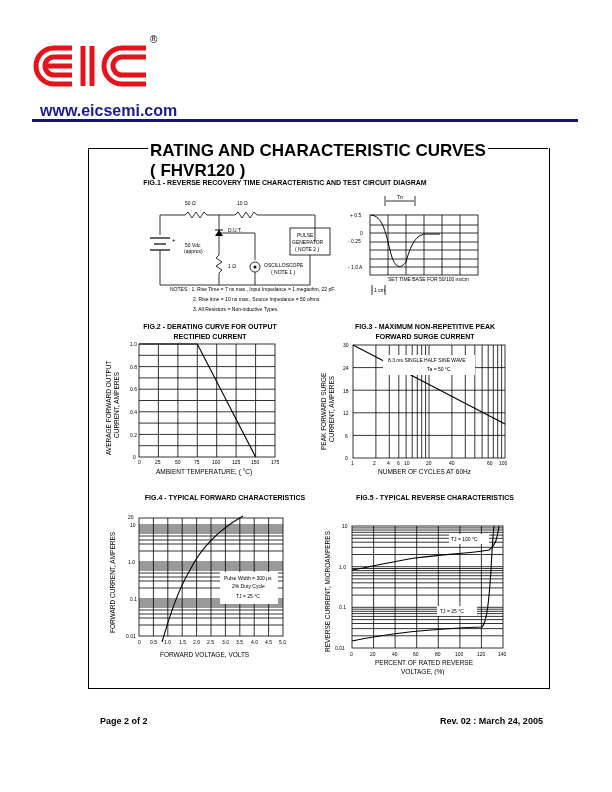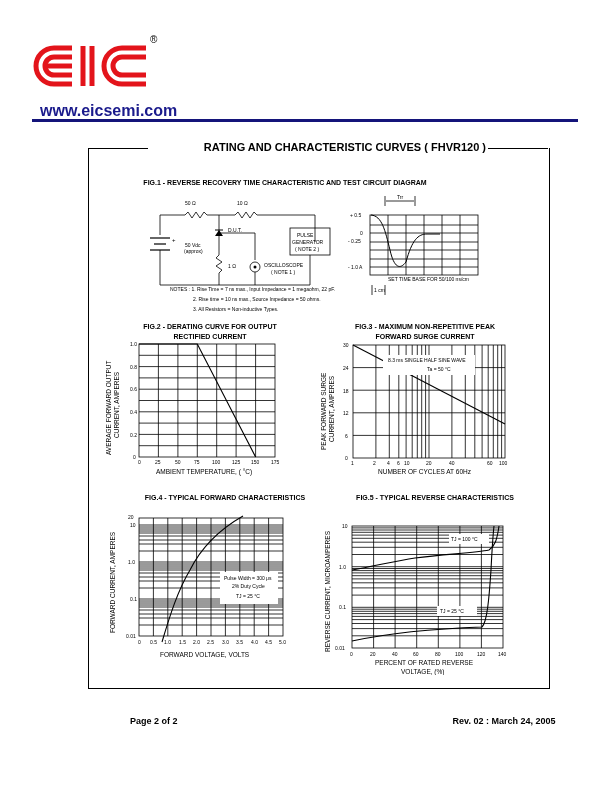--- a/index.html
+++ b/index.html
@@ -4,21 +4,21 @@
 <style>
   html, body { margin:0; padding:0; background:#fff; }
   body { width:612px; height:792px; position:relative; overflow:hidden;
          font-family:"Liberation Sans", sans-serif; color:#000; }
   .abs { position:absolute; }
   .logo-url { left:40px; top:102px; font-size:16px; font-weight:bold; color:#1a1a8c; }
   .rule { left:32px; top:119px; width:546px; height:3px; background:#14147a; }
   .frame { left:88px; top:148px; width:460px; height:540px; border:1px solid #000; border-top:none; }
   .frame-top-l { left:88px; top:148px; width:60px; height:1px; background:#000; }
   .frame-top-r { left:488px; top:148px; width:60px; height:1px; background:#000; }
-  .main-title { left:150px; top:141px; width:336px; text-align:right; font-size:11px; font-weight:bold; }
+  .main-title { left:150px; top:141px; width:336px; text-align:left; font-size:17px; font-weight:bold; }
   .fig-title { font-size:7px; font-weight:bold; text-align:center; line-height:10px; }
   .footer { font-size:9px; font-weight:bold; }
   svg text { font-family:"Liberation Sans", sans-serif; }
 </style>
 </head>
 <body>
 
 <div class="abs" style="left:32px;top:38px;width:120px;height:56px;">
   <svg width="120" height="56" viewBox="0 0 120 56">
     <g fill="none" stroke="#e3141b" stroke-width="5">
@@ -343,14 +343,14 @@
     <text x="162" y="146">120</text>
       <text x="183" y="146">140</text>
   </g>
   <text x="60" y="155" font-size="6.5">PERCENT OF RATED REVERSE</text>
   <text x="86" y="164" font-size="6.5">VOLTAGE, (%)</text>
   <g transform="rotate(-90)" font-size="6.5">
     <text x="-142" y="15">REVERSE CURRENT, MICROAMPERES</text>
   </g>
 </svg>
 
-<div class="abs footer" style="left:102px;top:716px;padding-left:28px;">Page 2 of 2</div>
-<div class="abs footer" style="left:440px;top:716px;width:128px;text-align:center;">Rev. 02 : March 24, 2005</div>
+<div class="abs footer" style="left:72px;top:716px;padding-left:28px;">Page 2 of 2</div>
+<div class="abs footer" style="left:440px;top:716px;width:128px;text-align:left;">Rev. 02 : March 24, 2005</div>
 
 </body></html>

